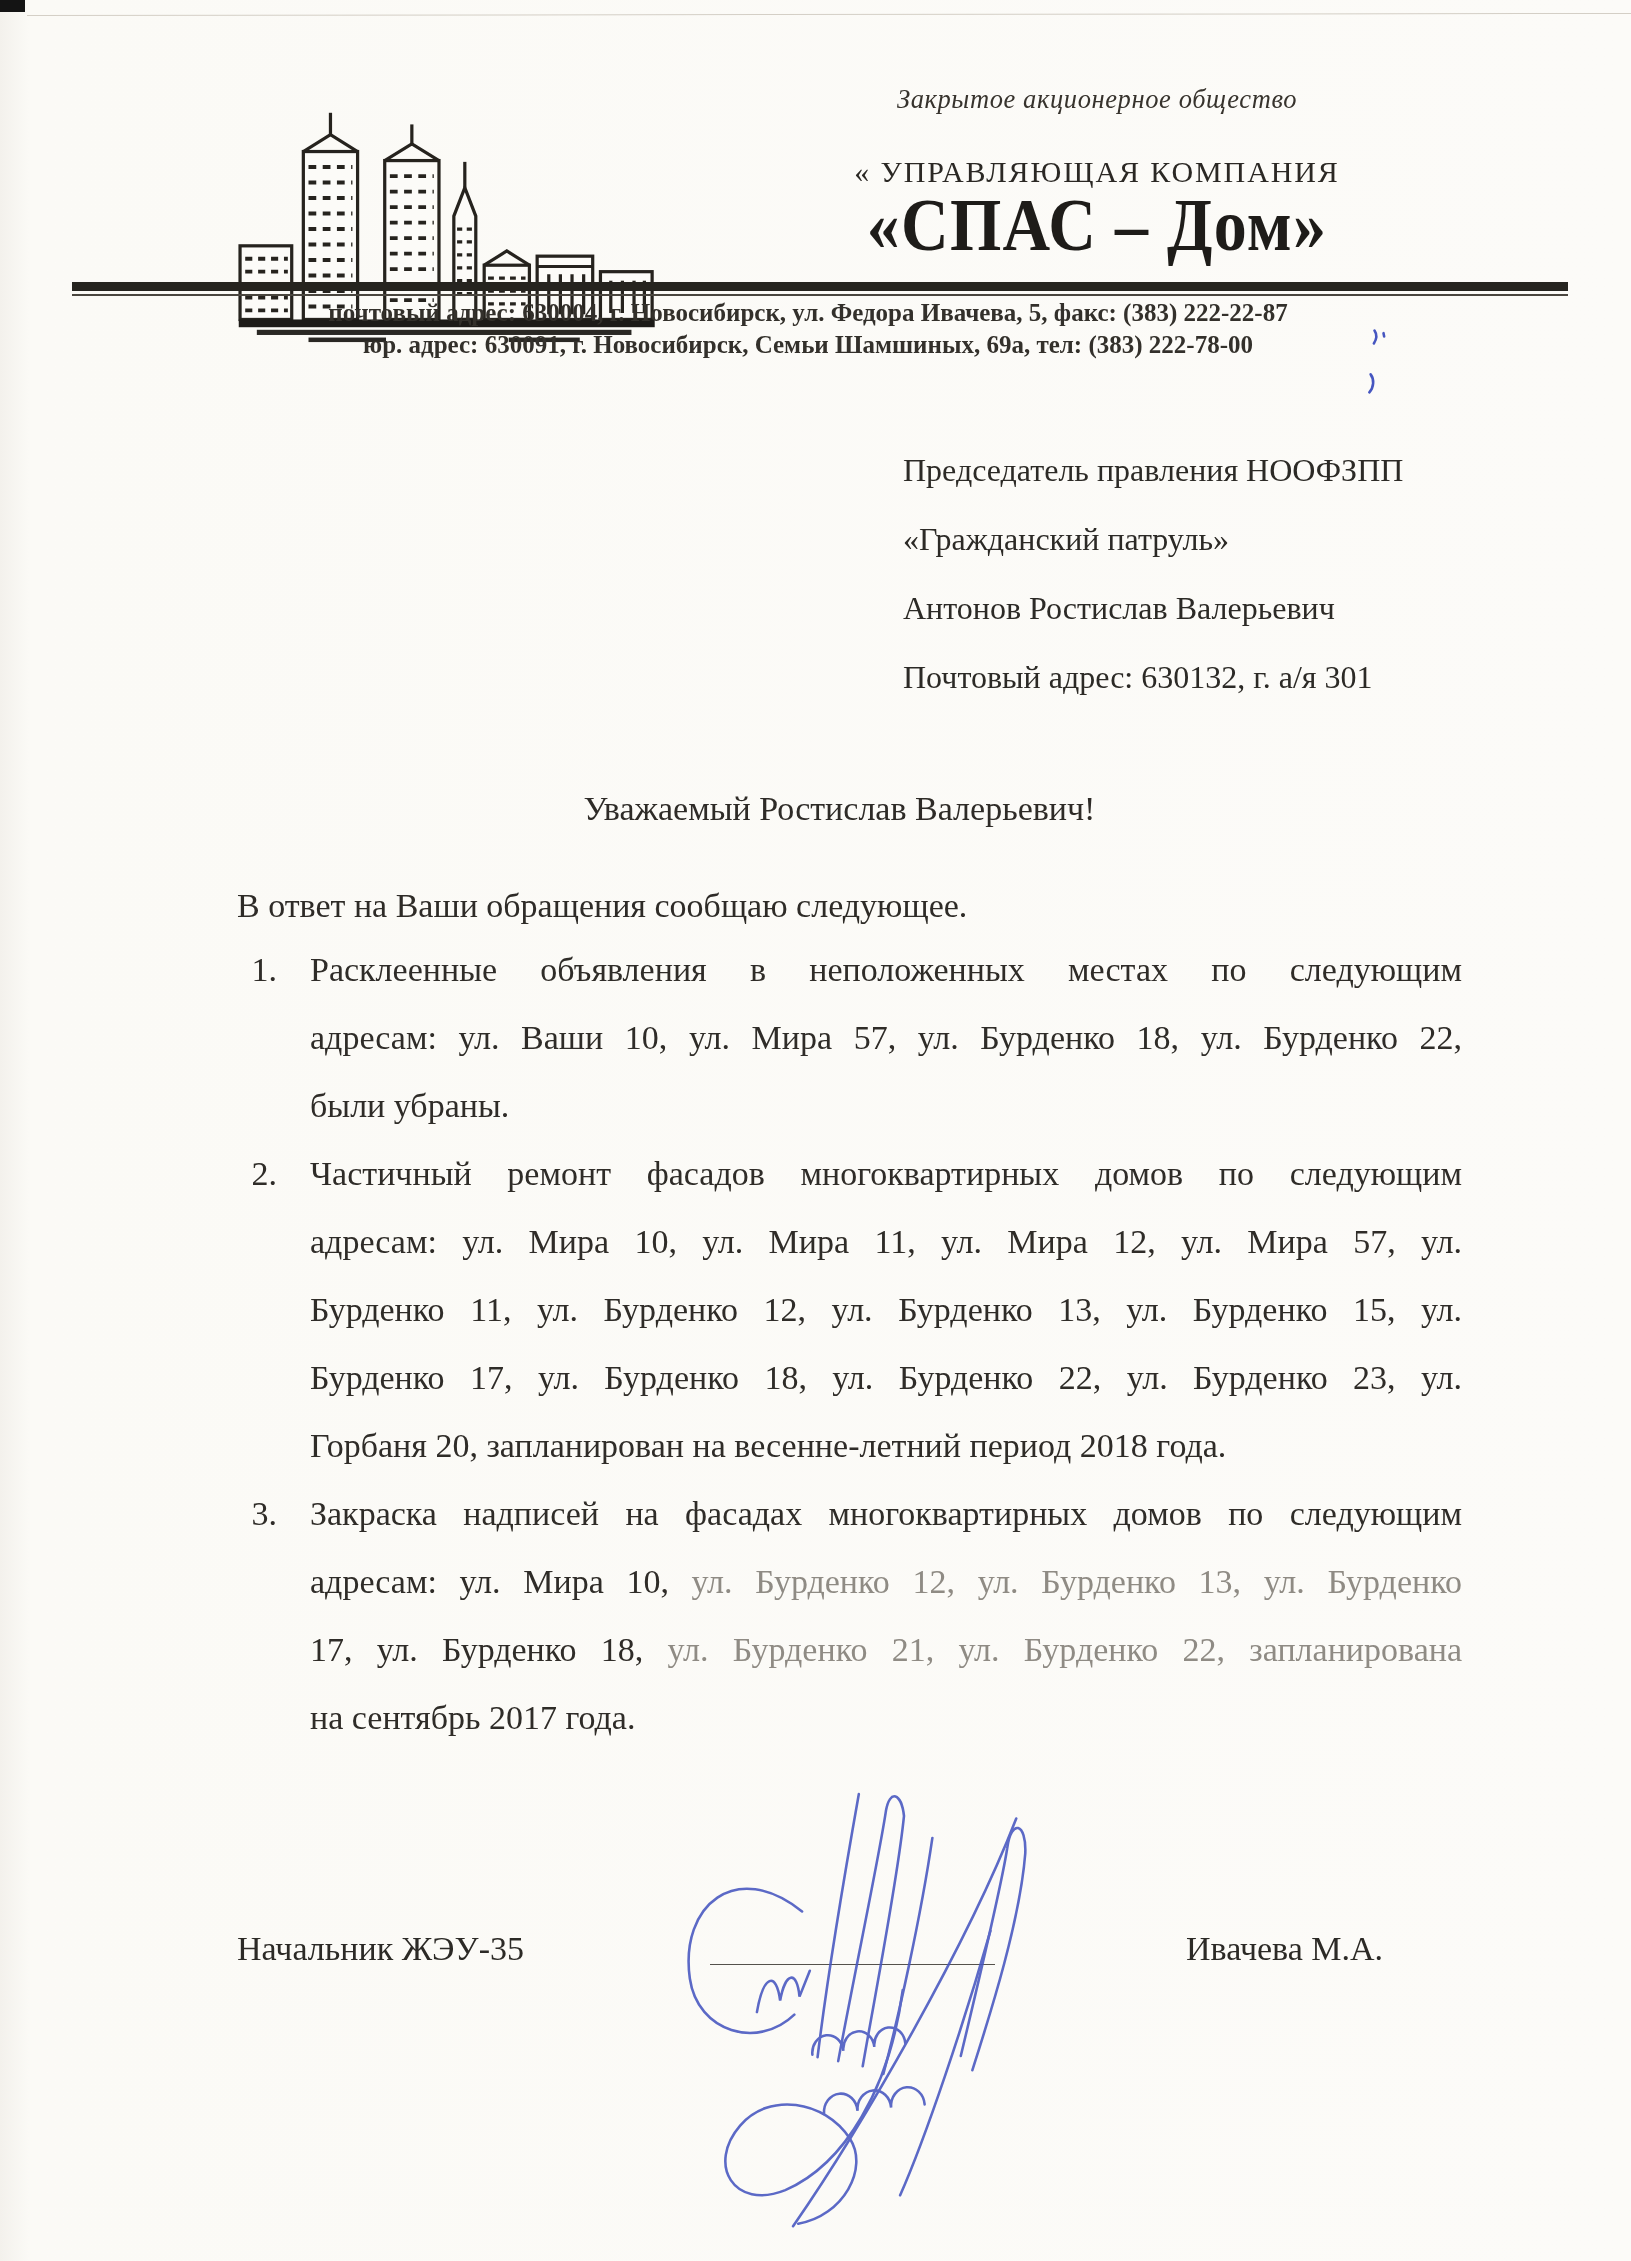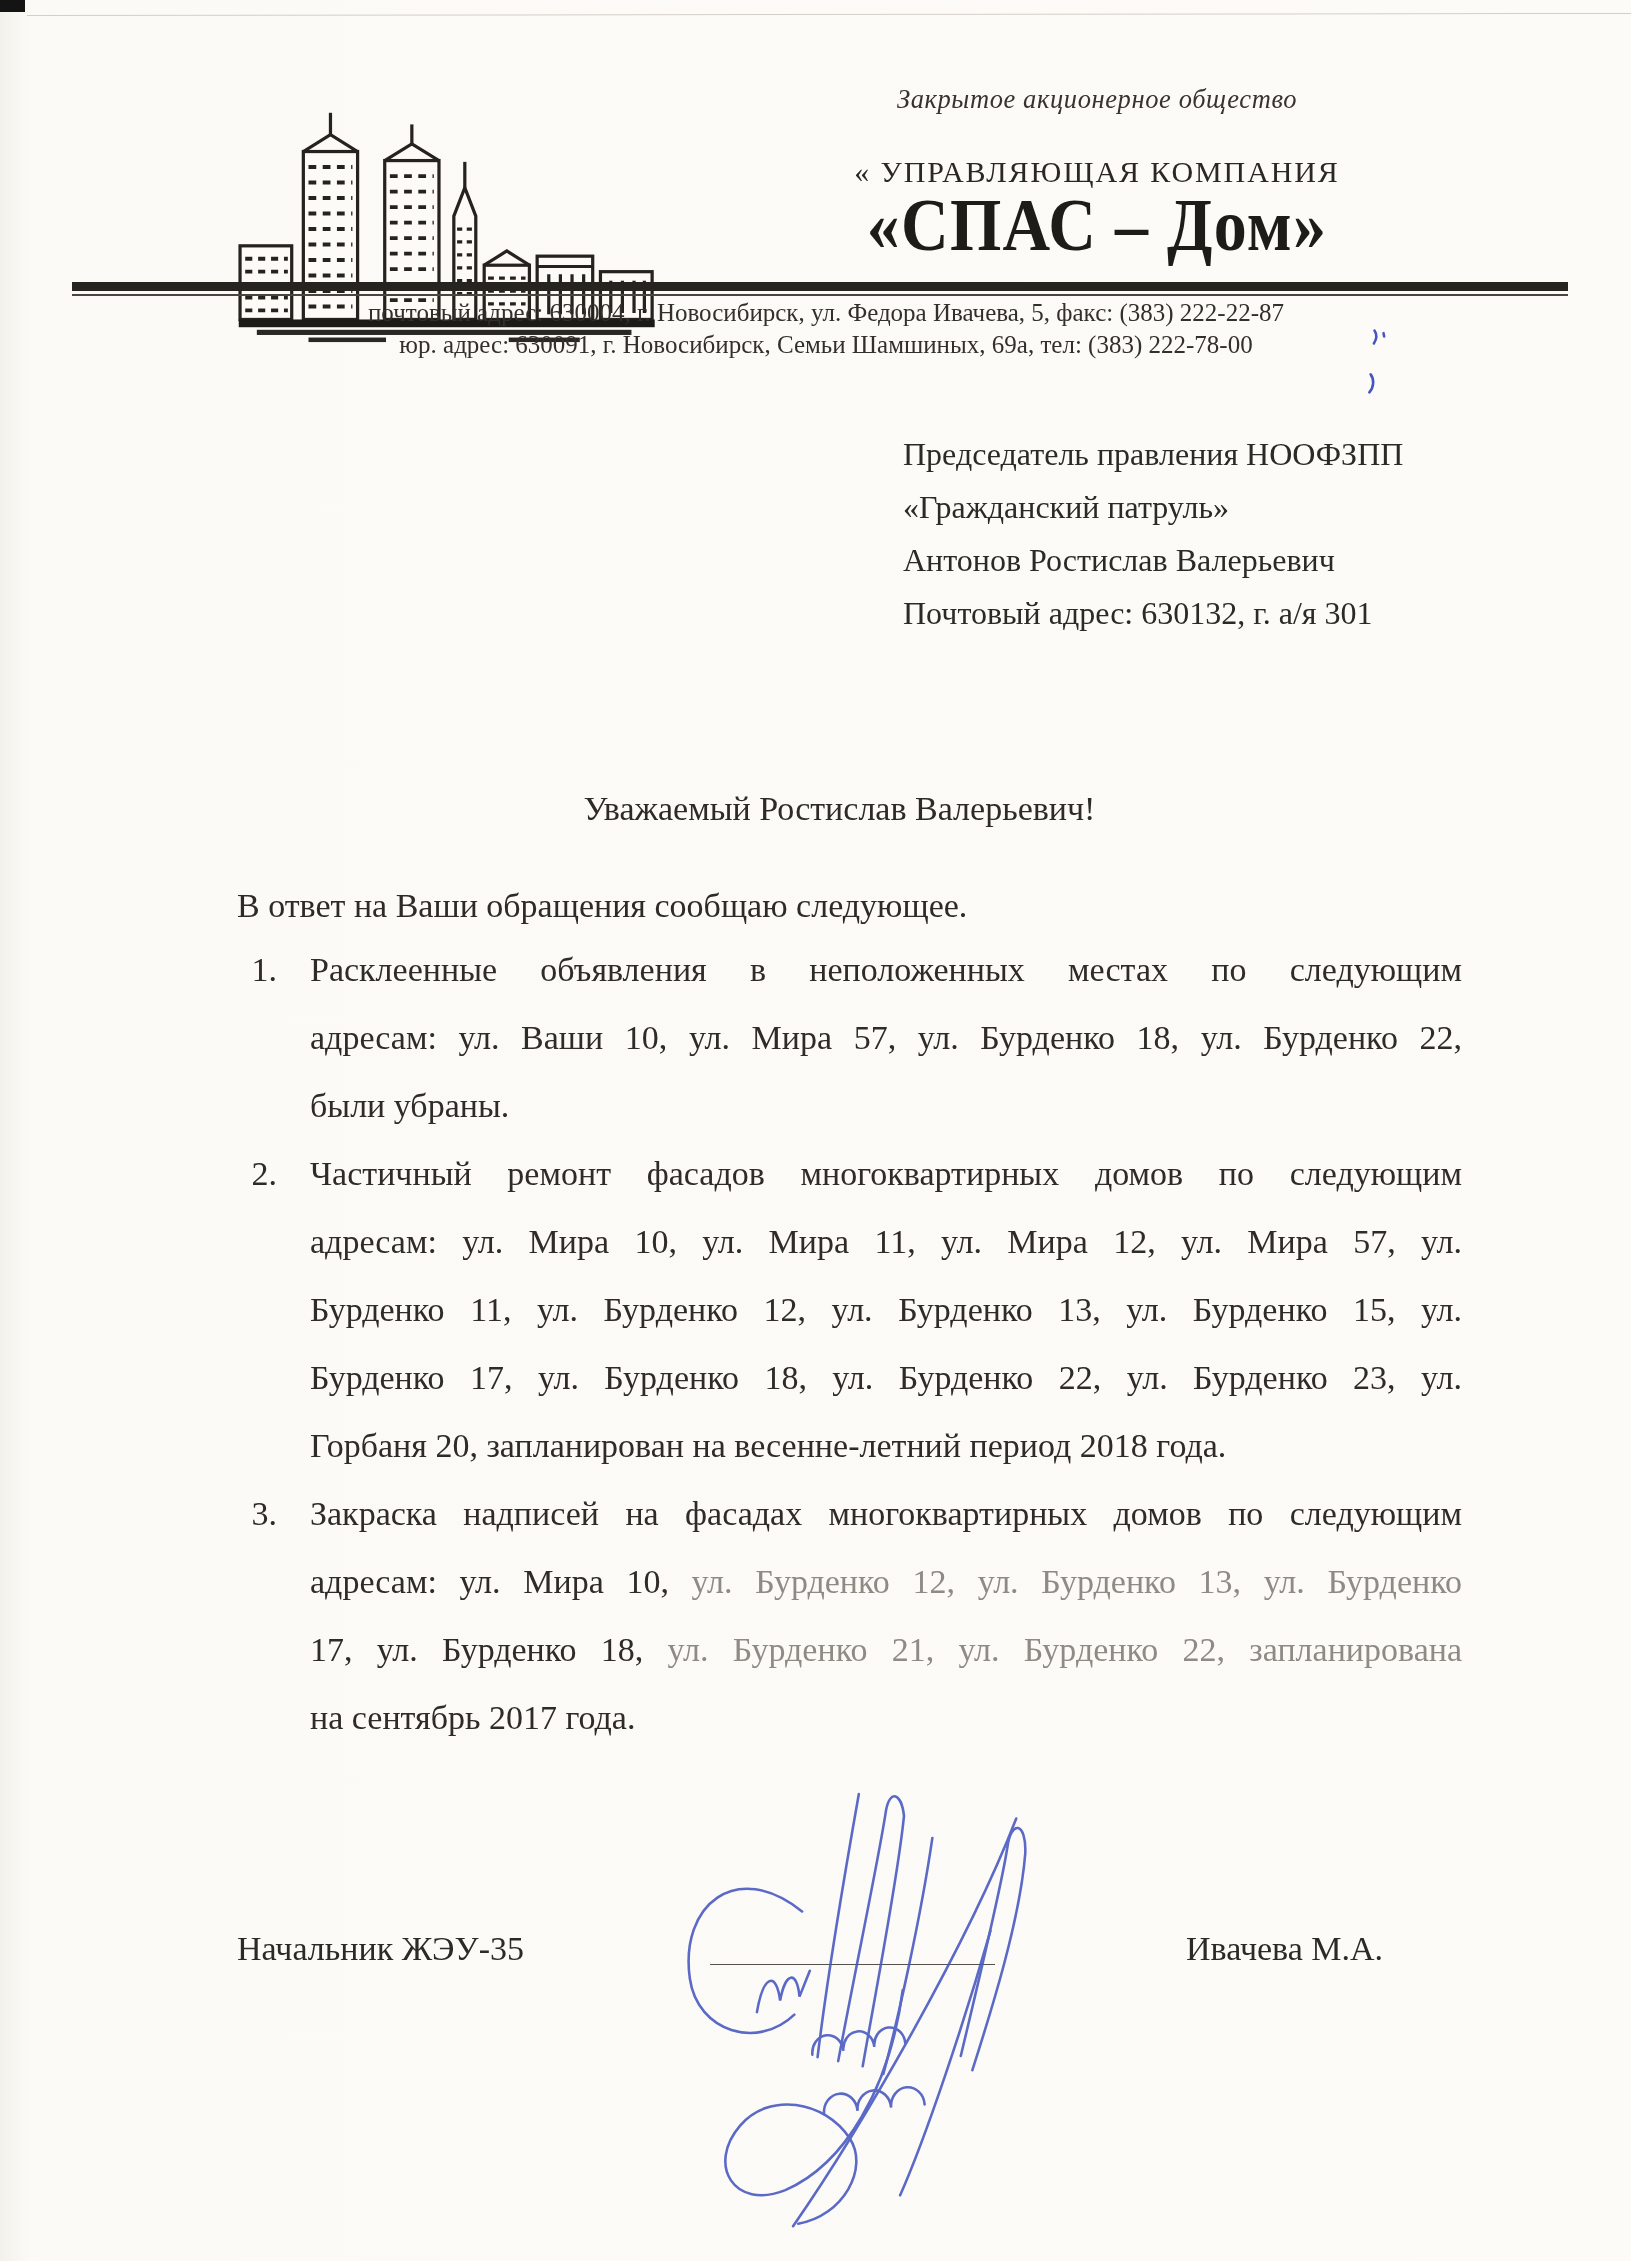--- a/index.html
+++ b/index.html
@@ -17,27 +17,27 @@
   .corner-artifact{position:absolute;left:0;top:0;width:24.5px;height:11.6px;background:#141414;}
   .top-scan-line{position:absolute;left:27px;top:13.6px;width:1604px;height:1.3px;background:#d4cfc6;transform:rotate(-0.08deg);}
   
   .logo-box{position:absolute;left:231px;top:105px;width:456px;height:261px;}
   .lh-text{position:absolute;left:742px;top:0;width:710px;text-align:center;color:#27241f;}
   .lh-orgtype{position:absolute;left:0;top:84px;width:710px;font-style:italic;font-size:26.5px;letter-spacing:0.6px;color:#37332d;text-align:center;}
   .lh-company1{position:absolute;left:0;top:155px;width:710px;font-size:30px;letter-spacing:1.9px;color:#2b2824;}
   .lh-company2{position:absolute;left:0;top:185px;width:710px;font-size:66px;font-weight:700;letter-spacing:1.3px;transform:scaleY(1.12);transform-origin:50% 20%;color:#1e1c19;}
   .rule-thick{position:absolute;left:72px;top:282px;width:1496px;height:9px;background:#26241f;}
   .rule-thin{position:absolute;left:72px;top:294px;width:1496px;height:1.9px;background:#4a463f;}
-  .addr{position:absolute;left:97px;width:1458px;text-align:center;font-size:25px;color:#33302b;}
+  .addr{position:absolute;left:79px;width:1458px;text-align:center;font-size:25px;color:#33302b;font-weight:bold;}
   .addr1{top:299px;}
   .addr2{top:331px;}
   .ink-specks{position:absolute;left:1355px;top:319px;width:39px;height:103px;}
   
   .recipient{position:absolute;left:903px;top:428px;width:632px;font-size:32px;color:#2c2a26;}
-  .r-line{height:53px;line-height:53px;white-space:nowrap;}
+  .r-line{height:53px;line-height:53px;white-space:nowrap;margin-top:16px;}
   
   .salutation{position:absolute;left:194px;top:790px;width:1291px;text-align:center;font-size:34px;color:#2e2b27;}
   .intro{position:absolute;left:237px;top:887px;width:1291px;font-size:34px;color:#2e2b27;}
   .blist{position:absolute;left:236px;top:936px;width:1226px;font-size:34px;color:#2f2c28;}
   .b-line{position:relative;height:68px;line-height:68px;padding-left:74px;white-space:normal;}
   .b-line.just{text-align:justify;text-align-last:justify;}
   .b-line .num{position:absolute;left:15.5px;top:0;}
   .faded{color:#8f8b84;}
   
   .sig-title{position:absolute;left:237px;top:1930px;font-size:34px;color:#2c2a26;white-space:nowrap;}

